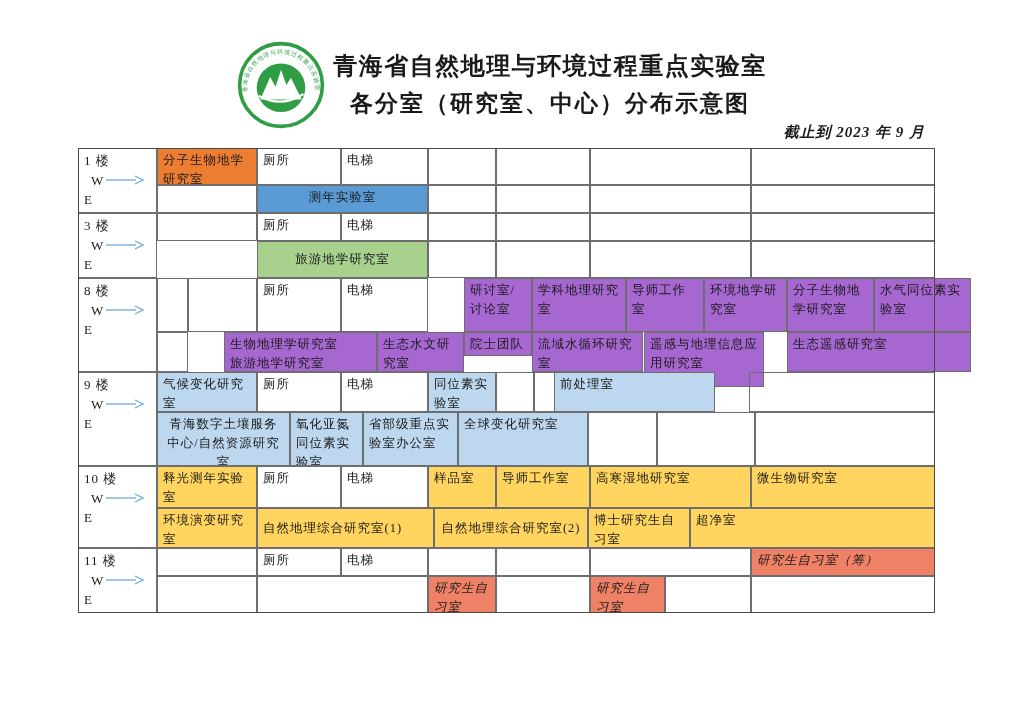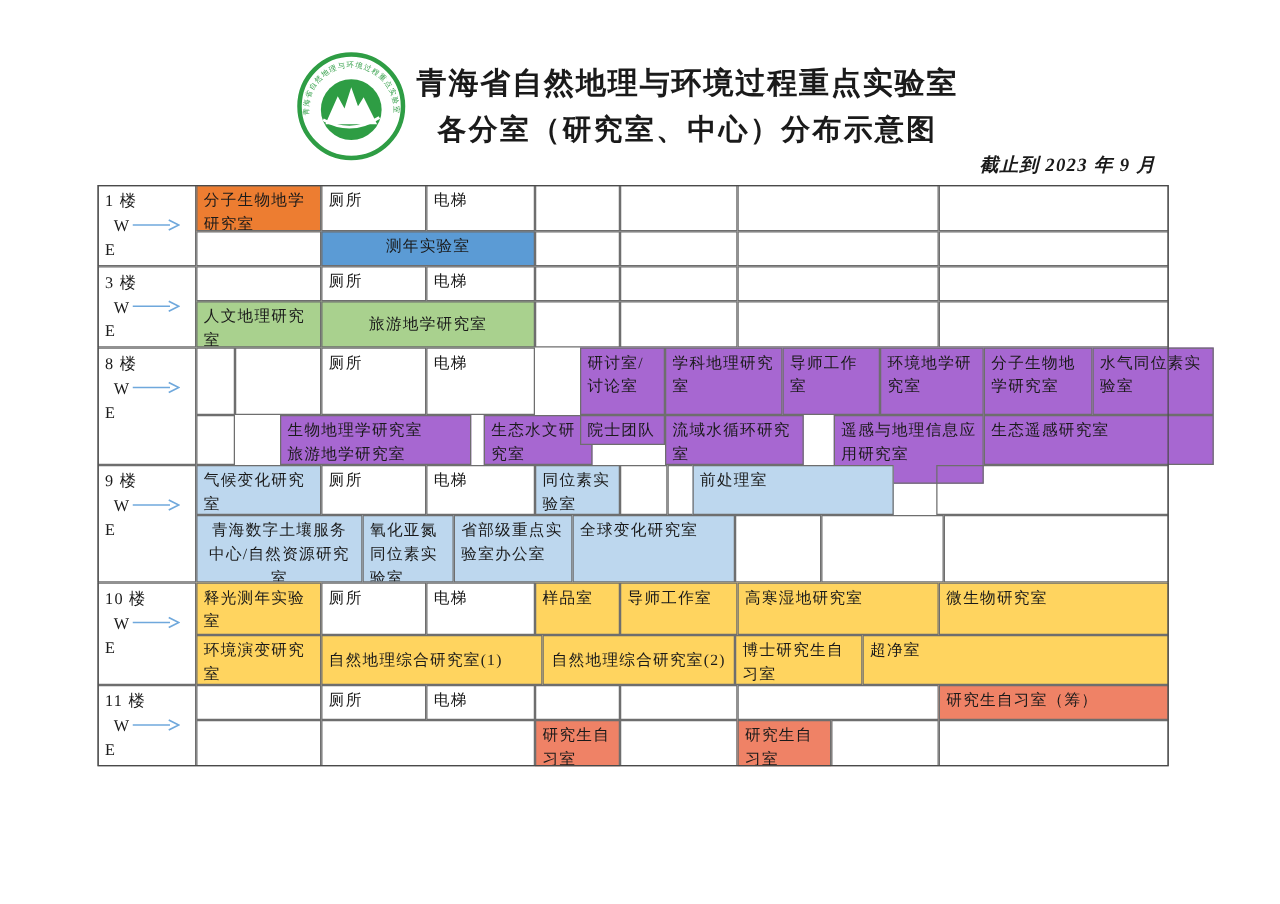--- a/index.html
+++ b/index.html
@@ -14,21 +14,21 @@
   .logo{position:absolute;left:236px;top:40px;width:90px;height:90px;}
   .cell{position:absolute;box-sizing:border-box;border:1px solid #6e6e6e;
         padding:2px 5px;font-size:12.5px;line-height:1.5;letter-spacing:1px;overflow:hidden;}
   .frame{position:absolute;box-sizing:border-box;border:1.5px solid #4a4a4a;pointer-events:none;}
   .bg-orange{background:var(--c-orange);}
   .bg-blue{background:var(--c-blue);}
   .bg-green{background:var(--c-green);}
   .bg-purple{background:var(--c-purple);margin-left:36px;}
   .bg-lblue{background:var(--c-light_blue);}
   .bg-yellow{background:var(--c-yellow);}
-  .bg-salmon{background:var(--c-salmon);}
+  .bg-salmon{background:var(--c-salmon);font-style:italic;}
   .tc{text-align:center;}
   .cc{display:flex;align-items:center;justify-content:center;text-align:center;}
   .vl{display:flex;align-items:center;}
   .floor{font-size:13px;line-height:1.2;padding-top:4px;border:1px solid #6e6e6e;}
   .floor .flabel{margin-bottom:4px;}
   .floor .wrow{display:flex;align-items:center;gap:2px;padding-left:7px;margin-bottom:4px;}
   .floor .erow{padding-left:0px;}
   .blk{display:block;}
 </style>
 </head>
@@ -142,21 +142,20 @@
   <div class="cell" style="left:751px;top:185px;width:184px;height:28px"></div>
 
   <div class="cell" style="left:157px;top:213px;width:100px;height:28px"></div>
   <div class="cell" style="left:257px;top:213px;width:84px;height:28px">厕所</div>
   <div class="cell" style="left:341px;top:213px;width:87px;height:28px">电梯</div>
   <div class="cell" style="left:428px;top:213px;width:68px;height:28px"></div>
   <div class="cell" style="left:496px;top:213px;width:94px;height:28px"></div>
   <div class="cell" style="left:590px;top:213px;width:161px;height:28px"></div>
   <div class="cell" style="left:751px;top:213px;width:184px;height:28px"></div>
 
-  <div class="cell bg-green" style="left:157px;top:241px;width:100px;height:37px">人文地理研究室</div>
   <div class="cell bg-green cc" style="left:257px;top:241px;width:171px;height:37px">旅游地学研究室</div>
   <div class="cell" style="left:428px;top:241px;width:68px;height:37px"></div>
   <div class="cell" style="left:496px;top:241px;width:94px;height:37px"></div>
   <div class="cell" style="left:590px;top:241px;width:161px;height:37px"></div>
   <div class="cell" style="left:751px;top:241px;width:184px;height:37px"></div>
 
   <div class="cell" style="left:157px;top:278px;width:31px;height:54px"></div>
   <div class="cell" style="left:188px;top:278px;width:69px;height:54px"></div>
   <div class="cell" style="left:257px;top:278px;width:84px;height:54px">厕所</div>
   <div class="cell" style="left:341px;top:278px;width:87px;height:54px">电梯</div>
@@ -165,24 +164,24 @@
   <div class="cell bg-purple" style="left:590px;top:278px;width:78px;height:54px">导师工作室</div>
   <div class="cell bg-purple" style="left:668px;top:278px;width:83px;height:54px">环境地学研究室</div>
   <div class="cell bg-purple" style="left:751px;top:278px;width:87px;height:54px">分子生物地学研究室</div>
   <div class="cell bg-purple" style="left:838px;top:278px;width:97px;height:54px">水气同位素实验室</div>
 
   <div class="cell" style="left:157px;top:332px;width:31px;height:40px"></div>
   <div class="cell bg-purple" style="left:188px;top:332px;width:153px;height:40px">
     <span class="blk">生物地理学研究室</span>
     <span class="blk">旅游地学研究室</span>
   </div>
-  <div class="cell bg-purple" style="left:351px;top:332px;width:87px;height:40px">生态水文研究室</div>
+  <div class="cell bg-purple" style="left:341px;top:332px;width:87px;height:40px">生态水文研究室</div>
   <div class="cell bg-purple" style="left:428px;top:332px;width:68px;height:24px">院士团队工作室</div>
   <div class="cell bg-purple" style="left:496px;top:332px;width:111px;height:40px">流域水循环研究室</div>
-  <div class="cell bg-purple" style="left:631px;top:332px;width:120px;height:55px">遥感与地理信息应用研究室</div>
+  <div class="cell bg-purple" style="left:608px;top:332px;width:120px;height:55px">遥感与地理信息应用研究室</div>
   <div class="cell bg-purple" style="left:751px;top:332px;width:184px;height:40px">生态遥感研究室</div>
 
   <div class="cell bg-lblue" style="left:157px;top:372px;width:100px;height:40px">气候变化研究室</div>
   <div class="cell" style="left:257px;top:372px;width:84px;height:40px">厕所</div>
   <div class="cell" style="left:341px;top:372px;width:87px;height:40px">电梯</div>
   <div class="cell bg-lblue" style="left:428px;top:372px;width:68px;height:40px">同位素实验室</div>
   <div class="cell" style="left:496px;top:372px;width:38px;height:40px"></div>
   <div class="cell" style="left:534px;top:372px;width:54px;height:40px"></div>
   <div class="cell bg-lblue" style="left:554px;top:372px;width:161px;height:40px">前处理室</div>
   <div class="cell" style="left:749px;top:372px;width:186px;height:40px"></div>

